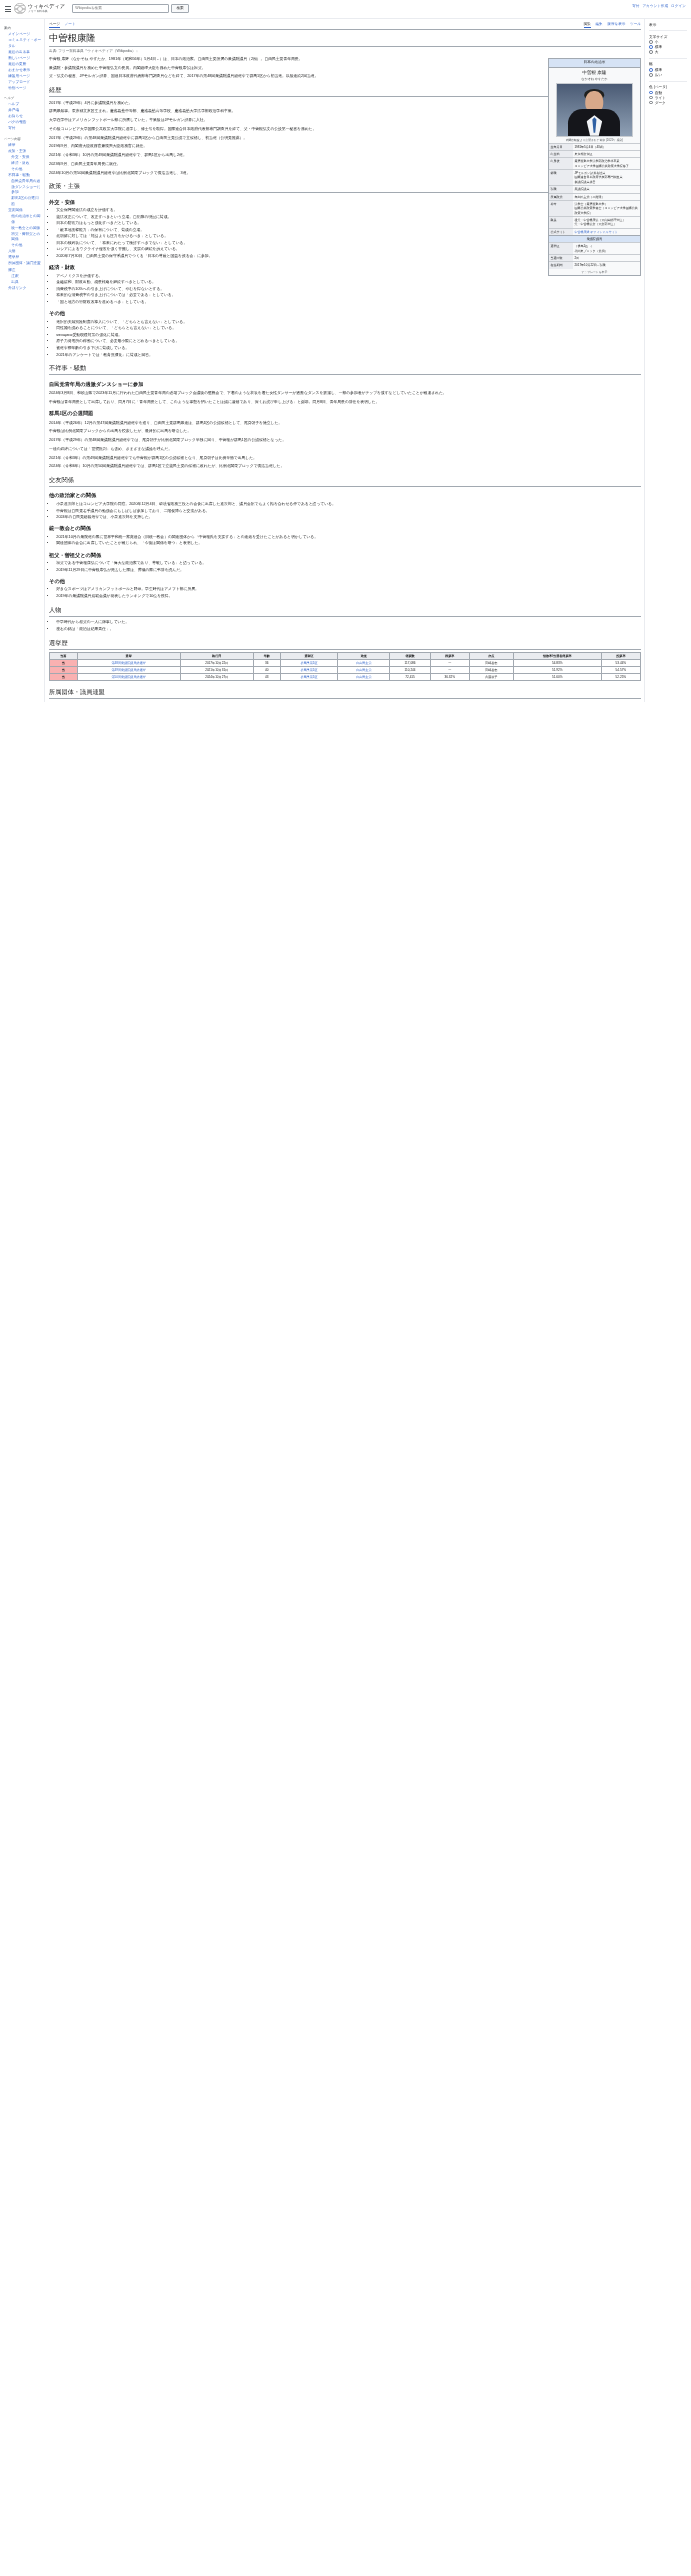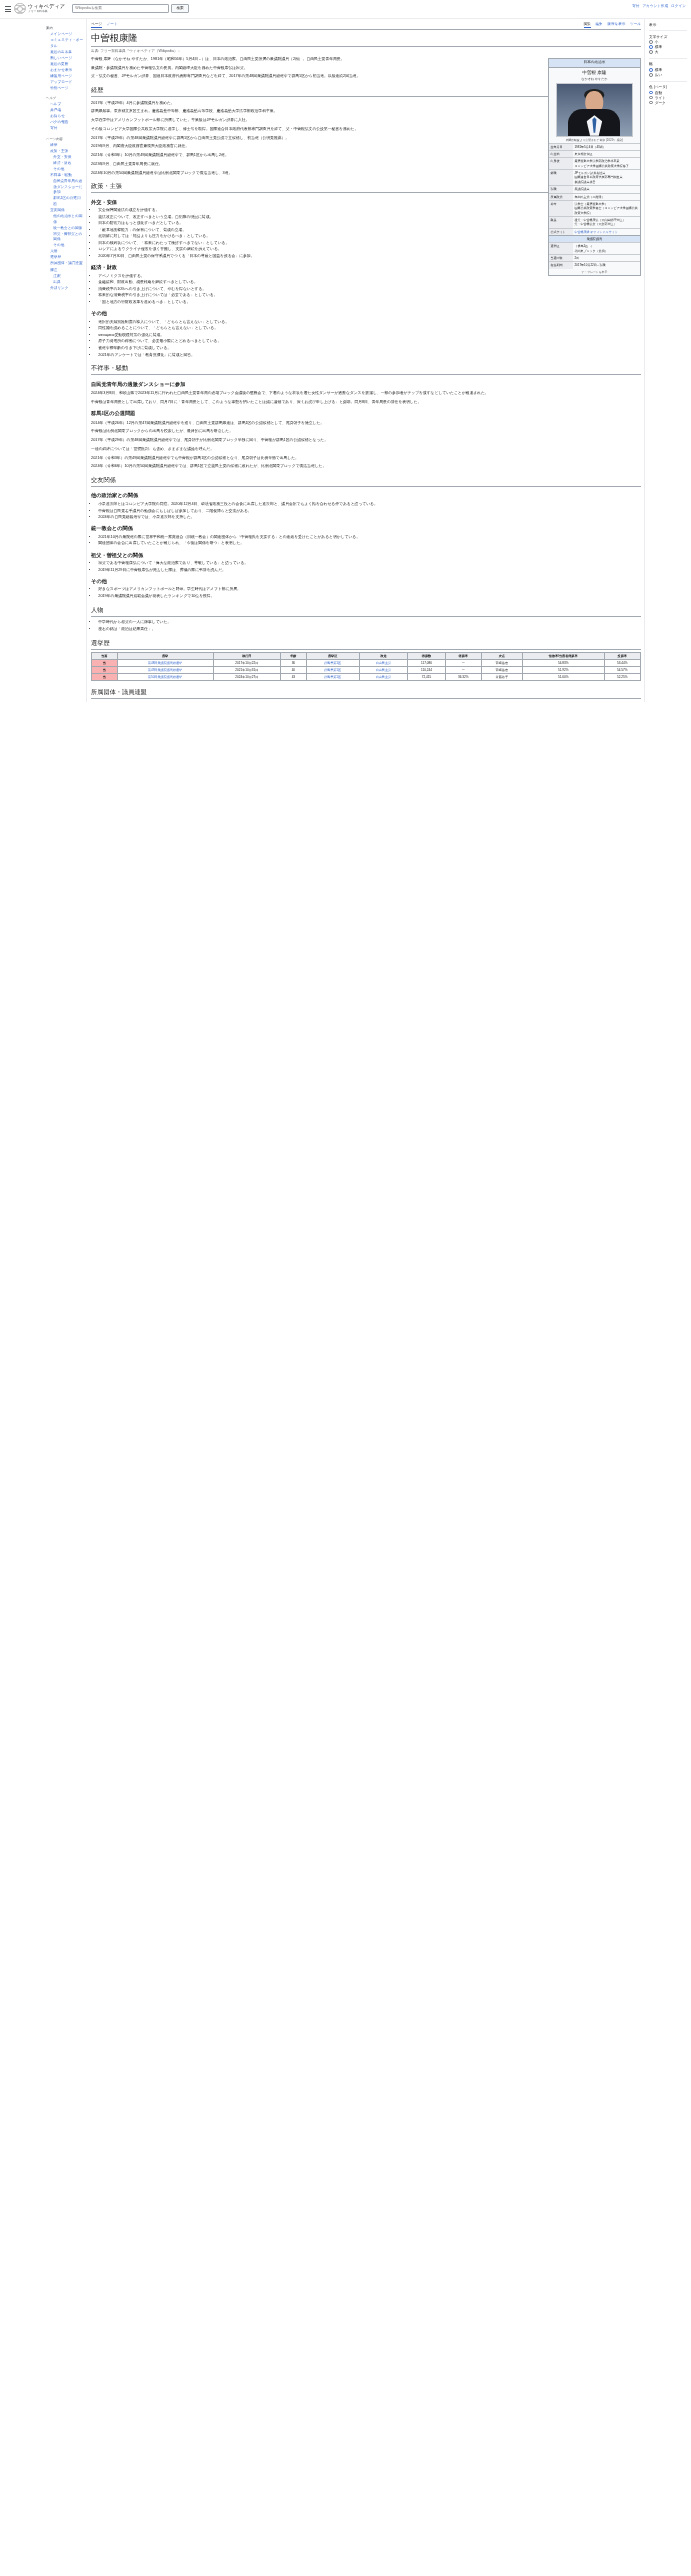--- a/index.html
+++ b/index.html
@@ -49,21 +49,21 @@
   .search-btn {
     height:8.8px; padding:0 4.1px; font-size:3.6px; background:#f8f9fa;
     border:0.5px solid #a2a9b1; border-radius:1px; color:#202122; cursor:pointer;
   }
   .top-right {
     position:absolute; right:5.2px; top:4.1px;
     font-size:3.6px; display:flex; gap:3.1px; align-items:center;
   }
 
   
-  .layout { display:flex;padding-left:42px; }
+  .layout { display:flex; }
   .sidebar {
     width:44px; flex:0 0 44px; padding:4.1px 2.1px 0 4.1px;
     font-size:3.6px; line-height:1.55;
   }
   .sb-title { color:#54595d; font-size:3.3px; margin:3.6px 0 1px 0; }
   .sb-list { margin:0; padding-left:4.1px; }
   .sb-list li { list-style:none; margin:0.5px 0; }
 
   .content {
     flex:1 1 auto; padding:3.1px 3.1px 0 4.1px; min-width:0;

